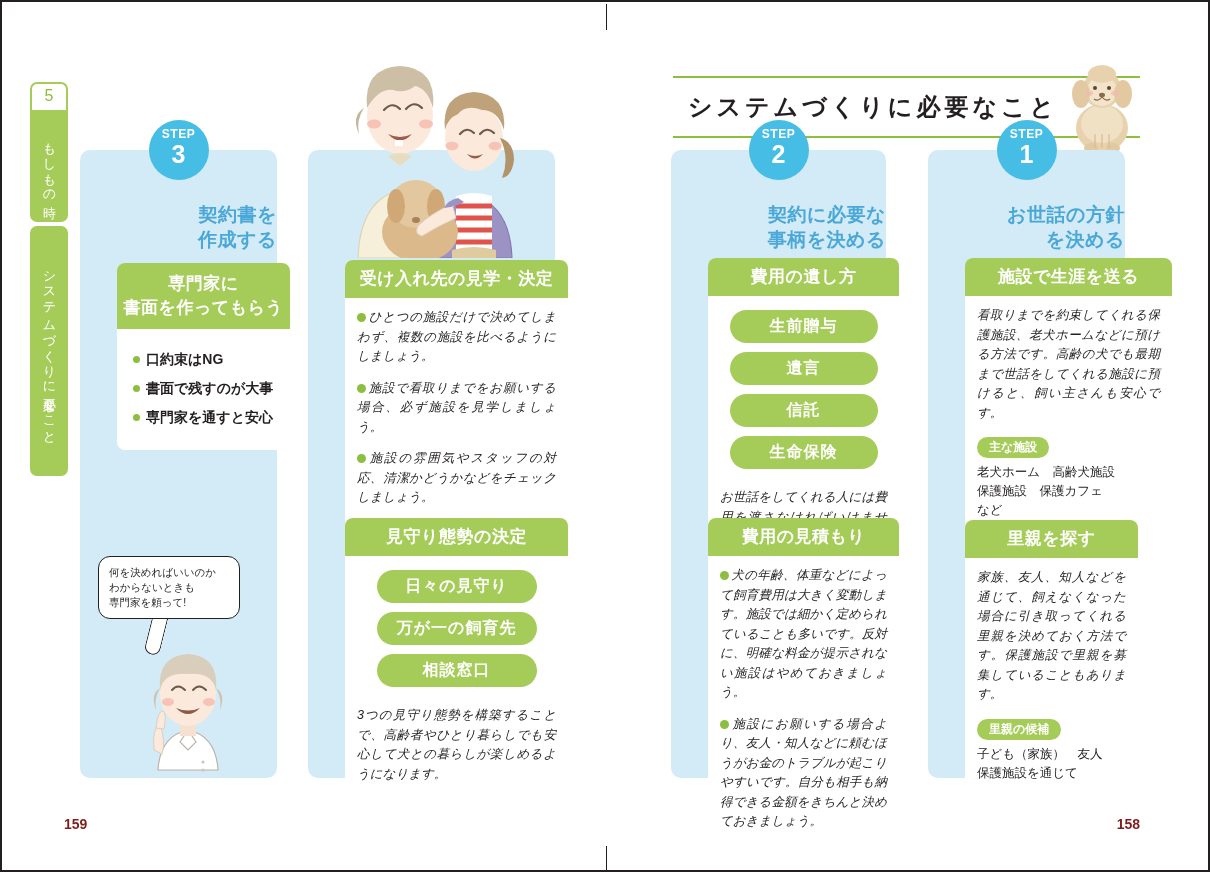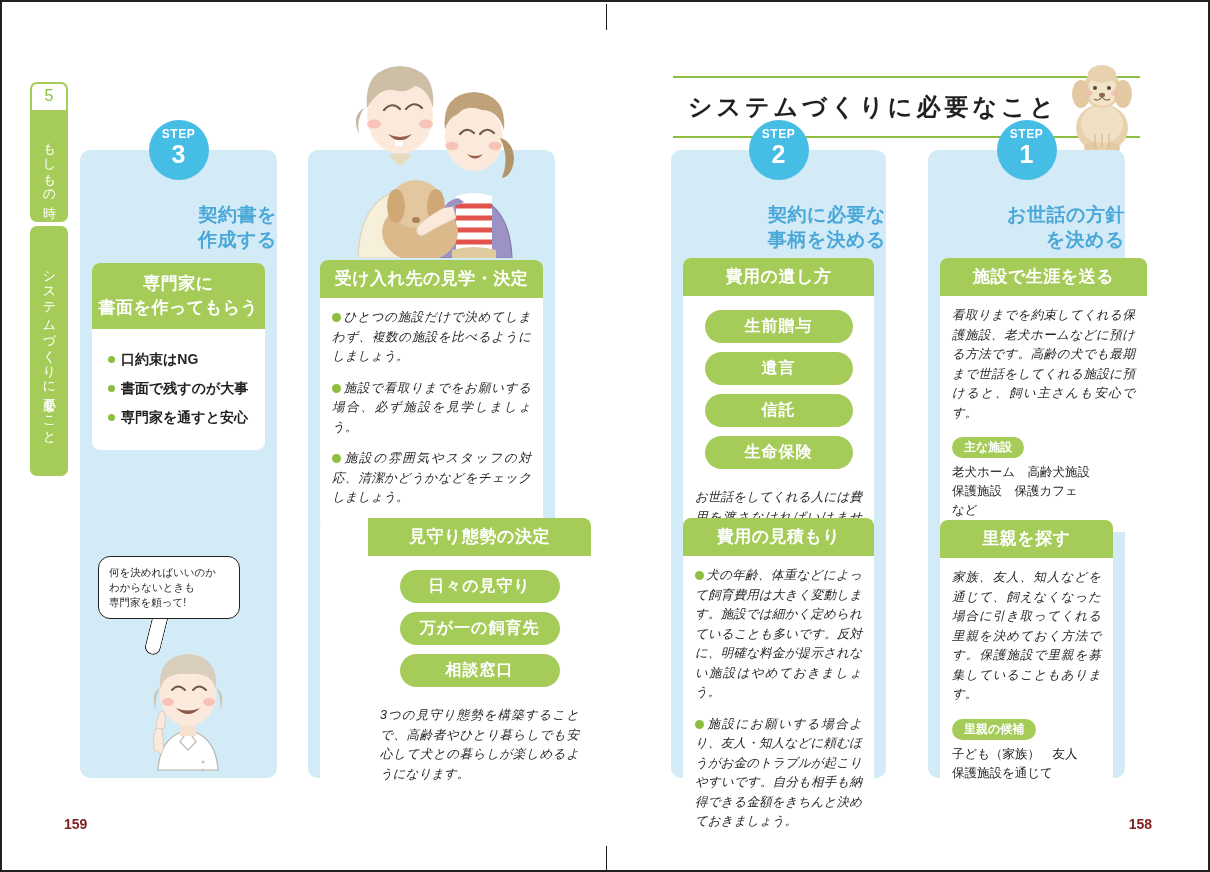--- a/index.html
+++ b/index.html
@@ -158,20 +158,21 @@
     line-height: 25px;
     letter-spacing: 0.5px;
   }
 
   
   .card {
     position: absolute;
     background: #ffffff;
     border-radius: 8px;
     overflow: hidden;
+    margin-left: 25px;
   }
   .card-head {
     background: #a5cc58;
     color: #ffffff;
     text-align: center;
     font-size: 17px;
     font-weight: bold;
     letter-spacing: 0.5px;
     padding: 7px 4px;
     line-height: 24px;
@@ -284,21 +285,21 @@
   
   .page-num {
     position: absolute;
     bottom: 38px;
     font-size: 14px;
     color: #7f1d1d;
     font-weight: bold;
     text-align: right;
   }
   .page-num.left { left: 62px; }
-  .page-num.right { right: 56px; }
+  .page-num.right { right: 68px; }
 </style>
 </head>
 <body>
 
 <div id="page">
 
   <div class="gutter-mark"></div>
   <div class="gutter-mark bottom"></div>
 
   <div class="index-tabs">
@@ -387,21 +388,21 @@
   <div class="col col-mid">
     <div class="card" style="left:12px; top:110px; width:223px;">
       <div class="card-head">受け入れ先の見学・決定</div>
       <div class="card-body" style="height:208px;">
         <p class="para"><span class="bullet-dot"></span><span>ひとつの施設だけで決めてしまわず、複数の施設を比べるようにしましょう。</span></p>
         <p class="para"><span class="bullet-dot"></span><span>施設で看取りまでをお願いする場合、必ず施設を見学しましょう。</span></p>
         <p class="para"><span class="bullet-dot"></span><span>施設の雰囲気やスタッフの対応、清潔かどうかなどをチェックしましょう。</span></p>
       </div>
     </div>
 
-    <div class="card" style="left:12px; top:368px; width:223px;padding-left:48px;">
+    <div class="card" style="left:12px; top:368px; width:223px;">
       <div class="card-head">見守り態勢の決定</div>
       <div class="card-body">
         <div class="pill-wrap">
           <span class="pill">日々の見守り</span>
           <span class="pill">万が一の飼育先</span>
           <span class="pill">相談窓口</span>
         </div>
         <p class="para">3つの見守り態勢を構築することで、高齢者やひとり暮らしでも安心して犬との暮らしが楽しめるようになります。</p>
       </div>
     </div>

